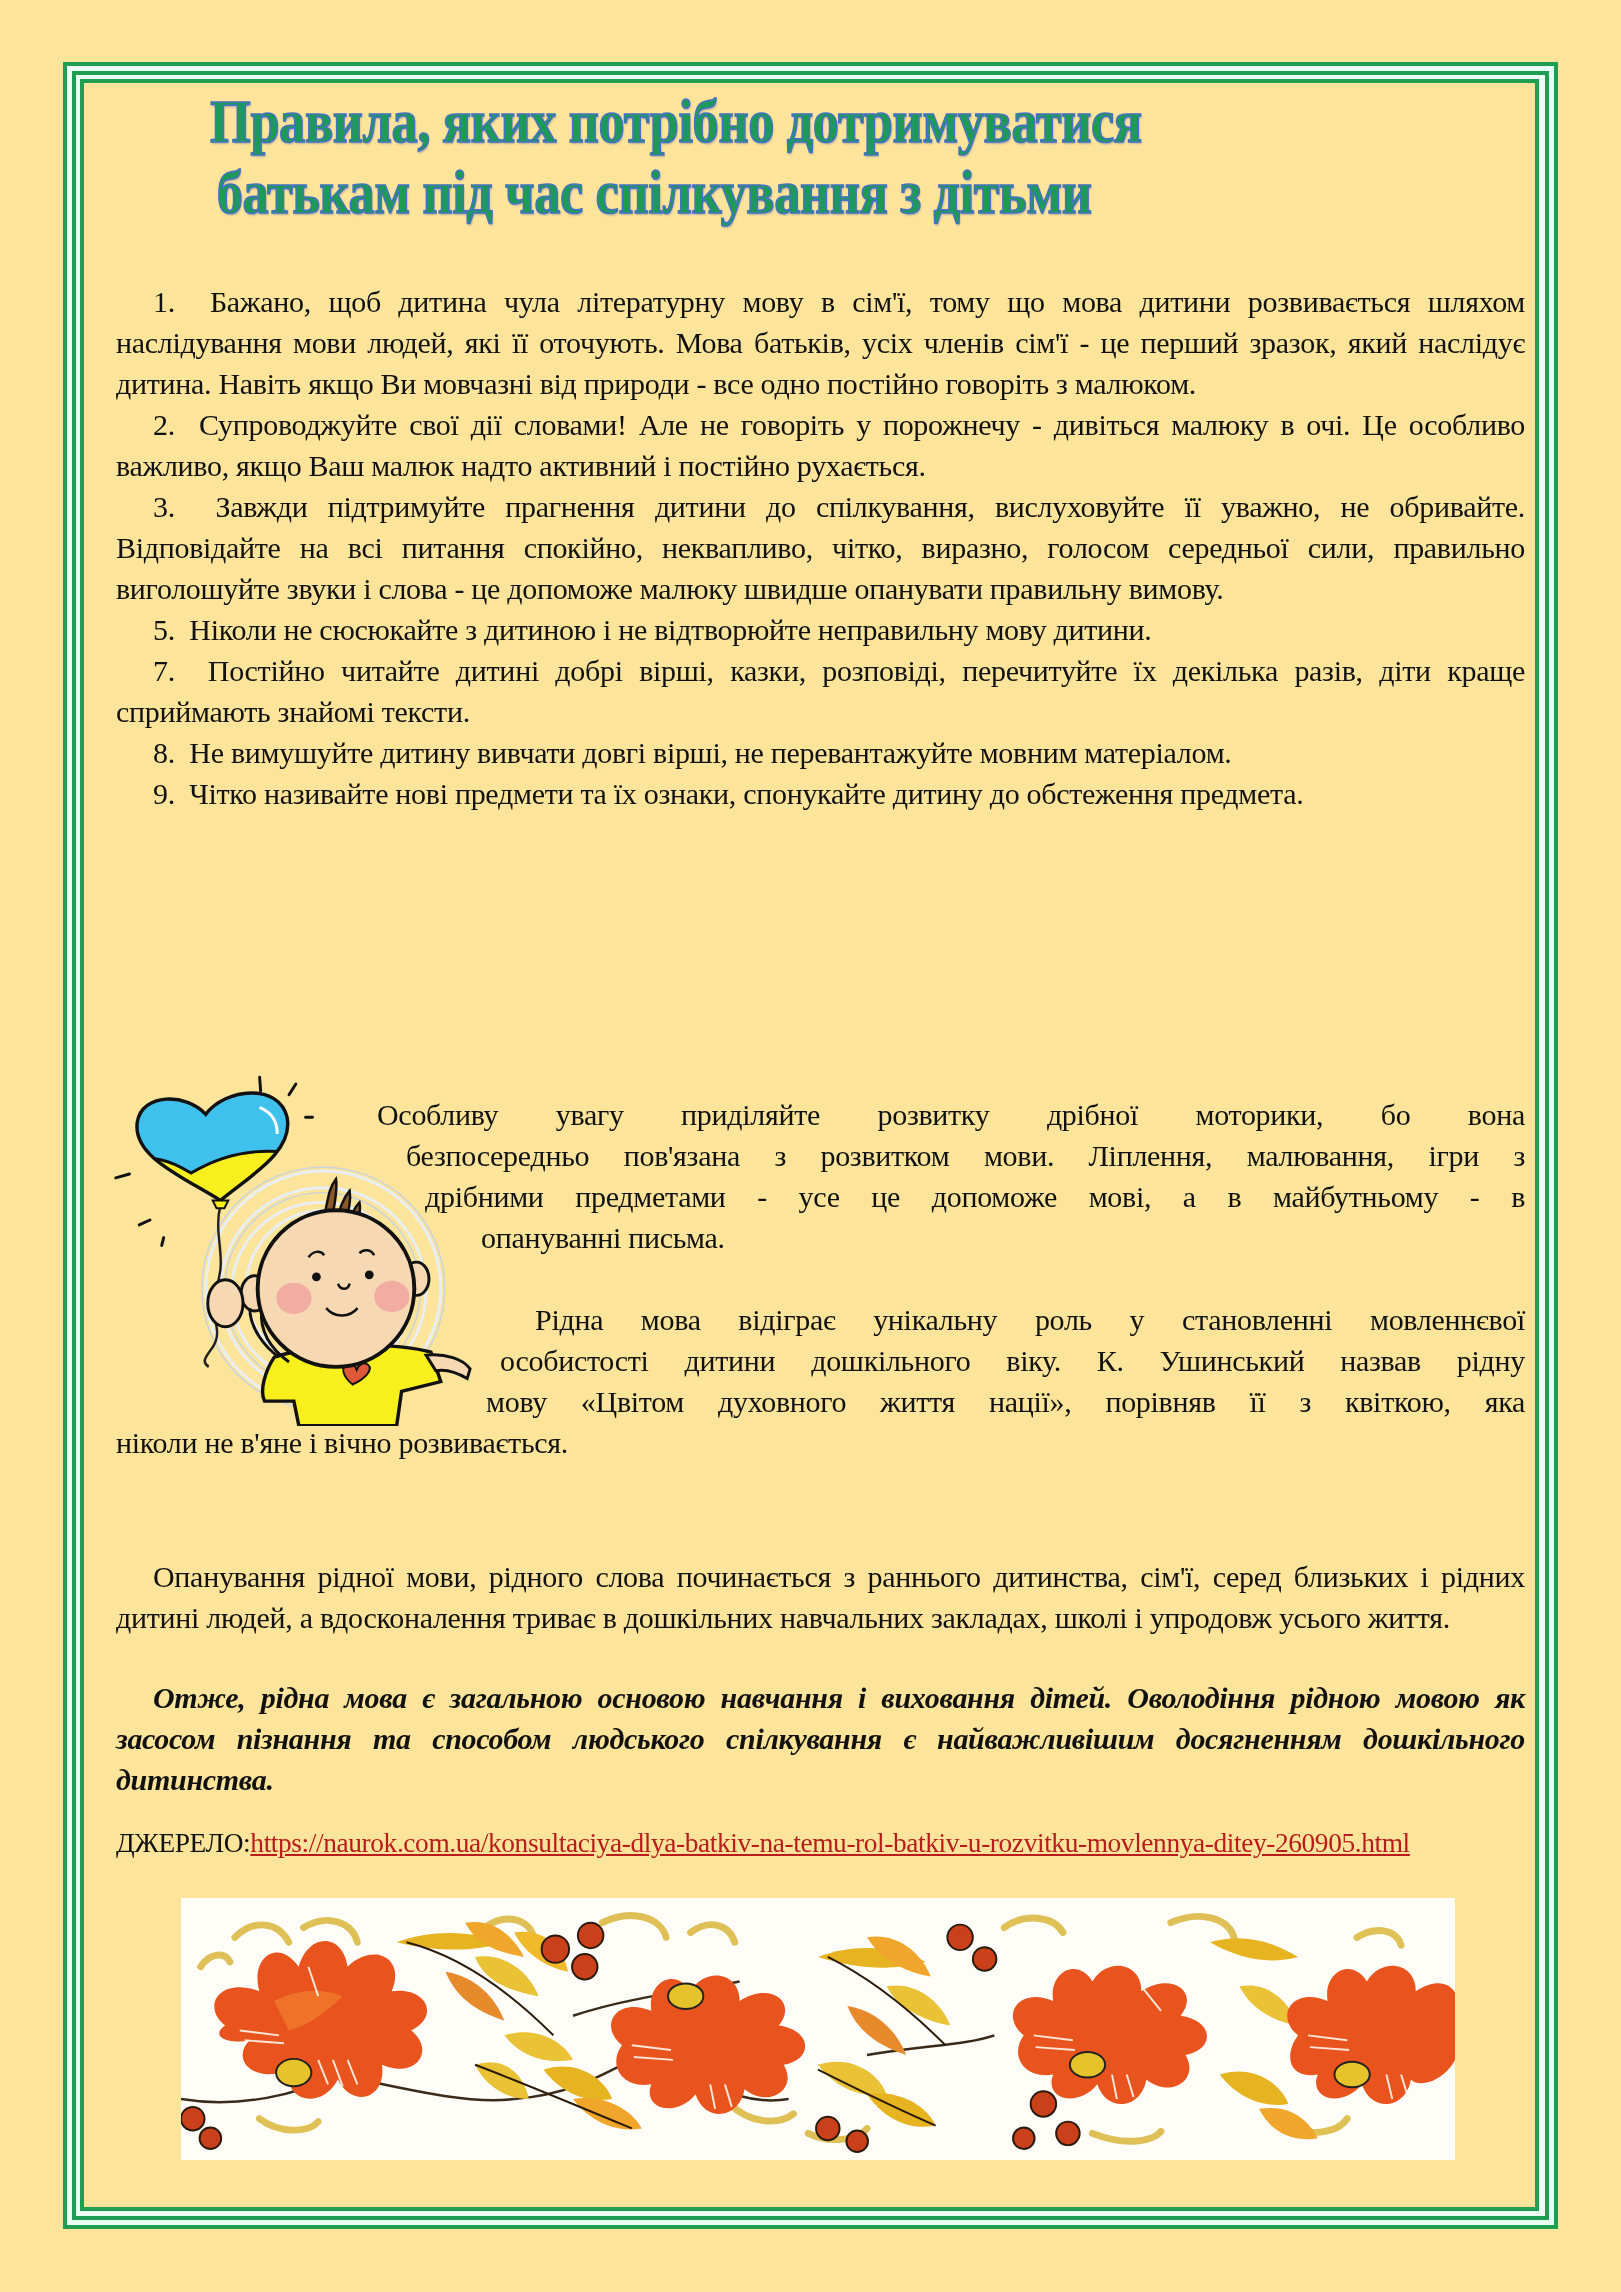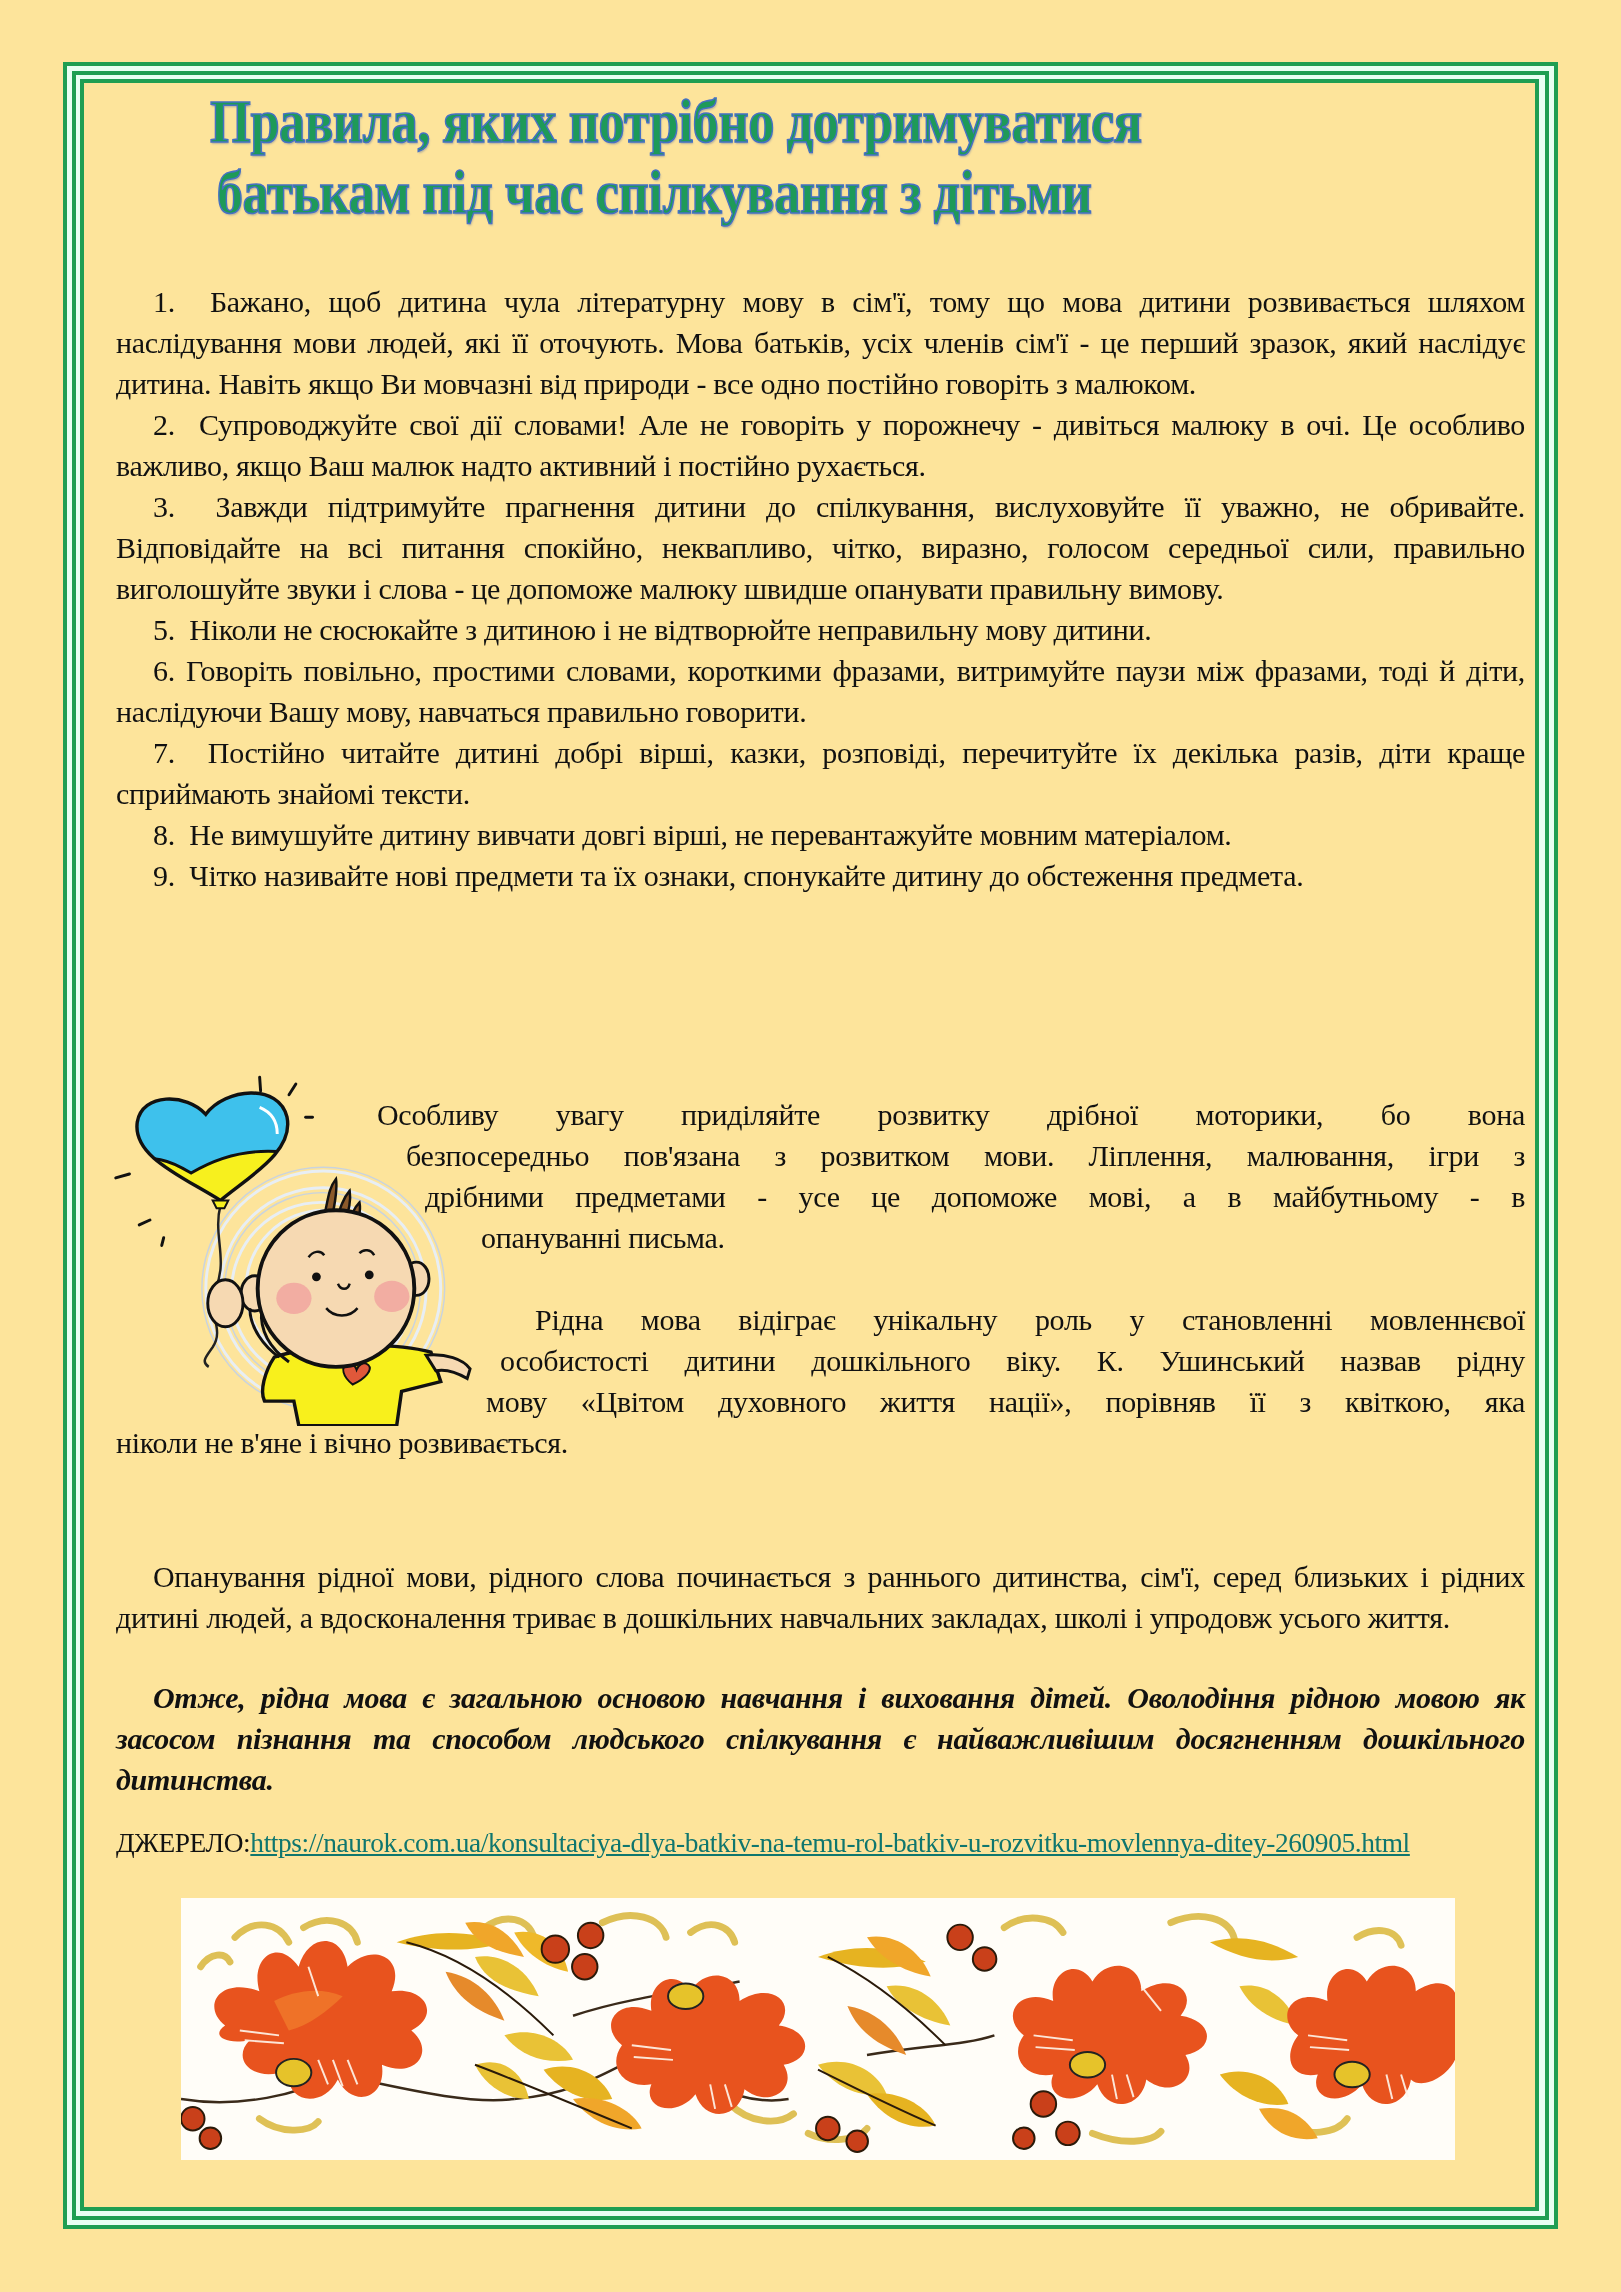--- a/index.html
+++ b/index.html
@@ -109,21 +109,21 @@
   .source {
     position: absolute;
     left: 116px;
     top: 1825px;
     width: 1409px;
     font-size: 27.4px;
     line-height: 37px;
     letter-spacing: -0.4px;
   }
   .source a {
-    color: #0f766e;
+    color: #b91c1c;
     text-decoration: underline;
   }
   .floral {
     position: absolute;
     left: 181px;
     top: 1898px;
     width: 1274px;
     height: 262px;
     background: #FFFDF8;
     overflow: hidden;
@@ -139,21 +139,20 @@
 <h1 class="title">
   <span class="line line1">Правила, яких потрібно дотримуватися</span>
   <span class="line line2">батькам  під час спілкування з дітьми</span>
 </h1>
 
 <div class="body-text rules">
   <p class="rule"><span class="num">1.</span>&nbsp; <span>Бажано, щоб дитина чула літературну мову в сім'ї, тому що мова дитини розвивається шляхом наслідування мови людей, які її оточують. Мова батьків, усіх членів сім'ї - це перший зразок, який наслідує дитина. Навіть якщо Ви мовчазні від природи - все одно постійно говоріть з малюком.</span></p>
   <p class="rule"><span class="num">2.</span>&nbsp; <span>Супроводжуйте свої дії словами! Але не говоріть у порожнечу - дивіться малюку в очі. Це особливо важливо, якщо Ваш малюк надто активний і постійно рухається.</span></p>
   <p class="rule"><span class="num">3.</span>&nbsp; <span> Завжди підтримуйте прагнення дитини до спілкування, вислуховуйте її уважно, не обривайте. Відповідайте на всі питання спокійно, неквапливо, чітко, виразно, голосом середньої сили, правильно виголошуйте звуки і слова - це допоможе малюку швидше опанувати правильну вимову.</span></p>
   <p class="rule"><span class="num">5.</span>&nbsp; <span>Ніколи не сюсюкайте з дитиною і не відтворюйте неправильну мову дитини.</span></p>
-  <p class="rule"><span class="num">6.</span> <span>Говоріть повільно, простими словами, короткими фразами, витримуйте паузи між фразами, тоді й діти, наслідуючи Вашу мову, навчаться правильно говорити.</span></p>
   <p class="rule"><span class="num">7.</span>&nbsp; <span> Постійно читайте дитині добрі вірші, казки, розповіді, перечитуйте їх декілька разів, діти краще сприймають знайомі тексти.</span></p>
   <p class="rule"><span class="num">8.</span>&nbsp; <span>Не вимушуйте дитину вивчати довгі вірші, не перевантажуйте мовним матеріалом.</span></p>
   <p class="rule"><span class="num">9.</span>&nbsp; <span>Чітко називайте нові предмети та їх ознаки, спонукайте дитину до обстеження предмета.</span></p>
 </div>
 
 <div class="illustration">
   <svg width="372" height="363" viewBox="0 0 380 370">
 
     <g stroke="#111" stroke-width="3" stroke-linecap="round">
       <line x1="160" y1="14" x2="161" y2="28"></line>

